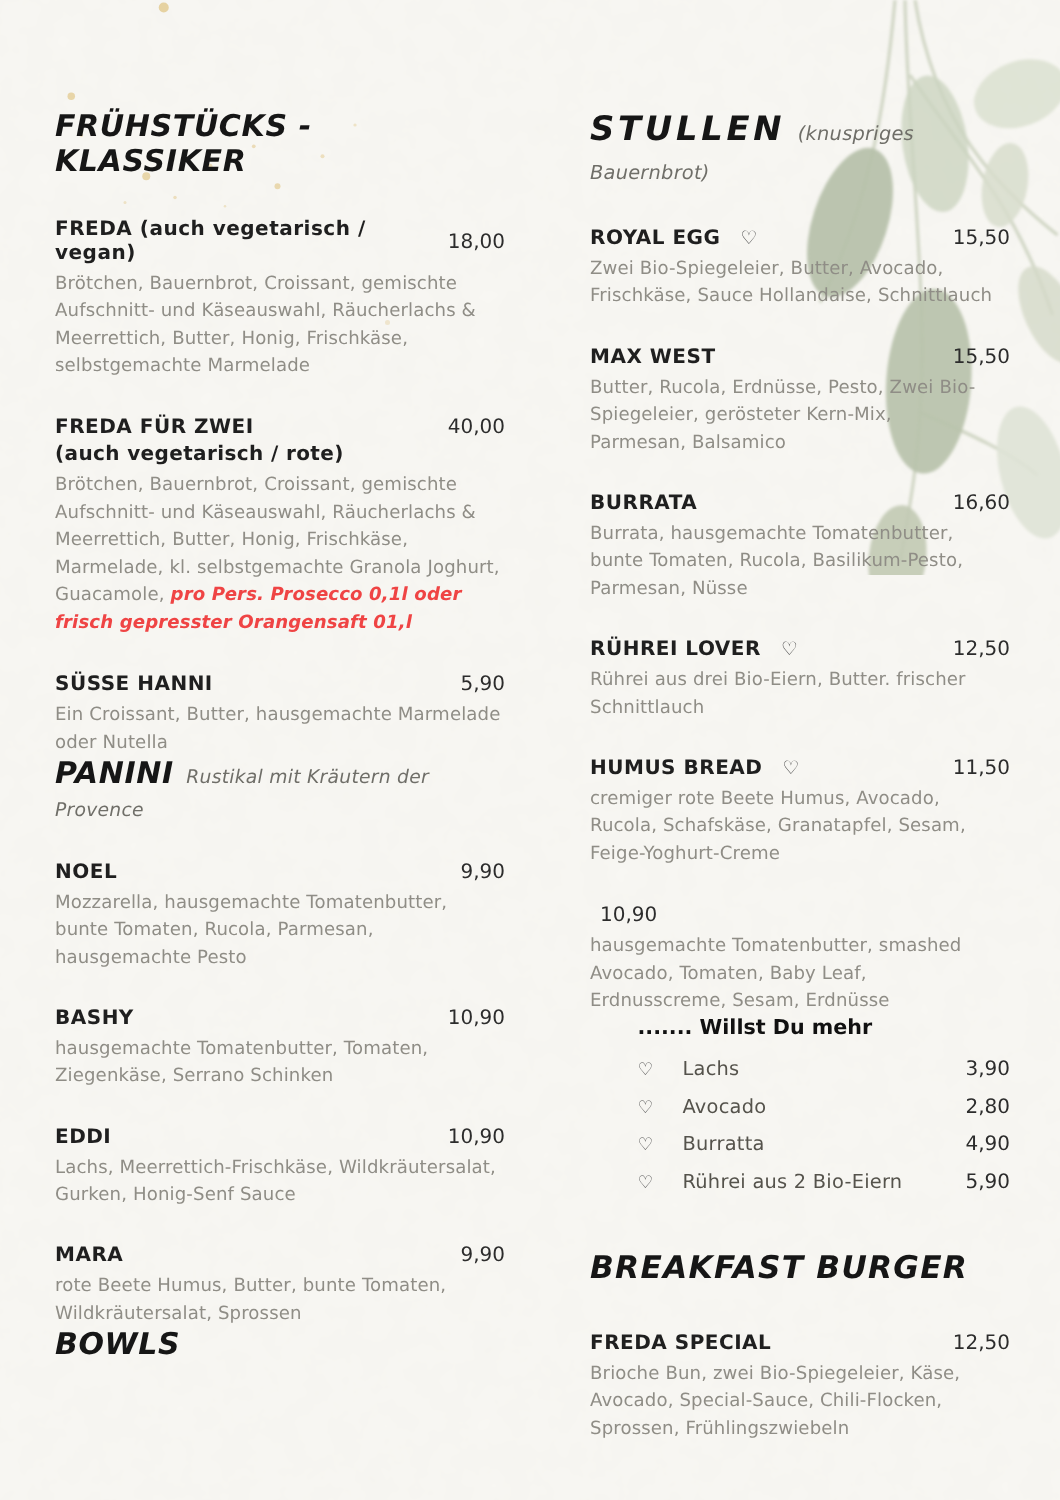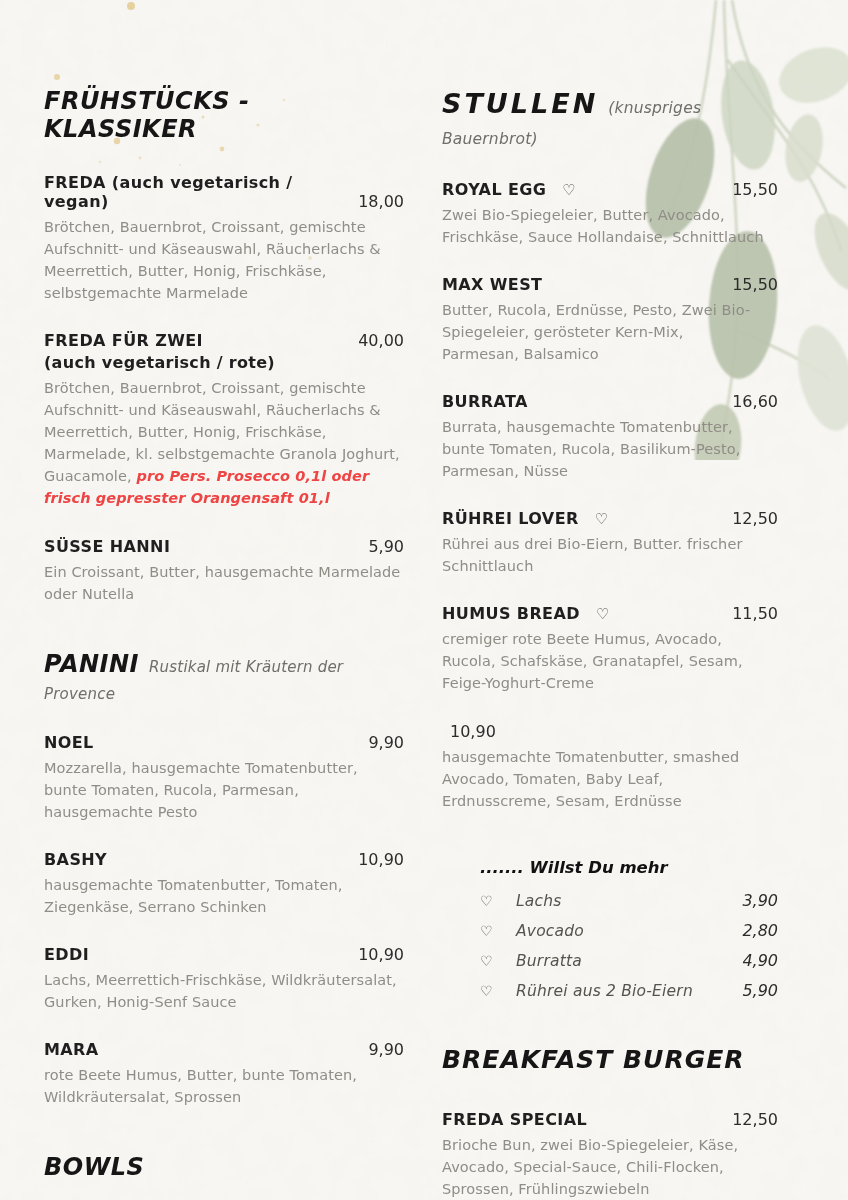--- a/index.html
+++ b/index.html
@@ -4,39 +4,39 @@
 <style>
   html,body{margin:0;padding:0;}
   body{
     width:848px;height:1200px;position:relative;overflow:hidden;
     background:#f8f7f3;color:#1d1d1d;
     font-family:"DejaVu Sans","Liberation Sans",sans-serif;
   }
   .overlay{position:absolute;top:0;left:0;pointer-events:none;}
   .col{position:absolute;top:88px;}
   .col-left{left:44px;width:360px;}
-  .col-right{left:442px;width:336px;}
+  .col-right{left:472px;width:336px;}
   .sec-title{font-size:24px;font-weight:700;letter-spacing:.5px;color:#161616;margin:0;line-height:1.15;font-style:italic;}
   .sec-title .sub{font-size:15px;font-weight:400;color:#6f6e68;letter-spacing:.2px;margin-left:10px;}
   .sec-title.stullen{font-size:27px;letter-spacing:3px;}
   .sec-title.stullen .sub{letter-spacing:.2px;font-size:15.5px;}
   .sec-title.burger{font-size:25px;letter-spacing:1px;margin-top:46px;}
-  .gap-top{margin-top:46px;}
+  .gap-top{}
   .item{margin-top:27px;}
   .item.first{margin-top:30px;}
-  .row{display:flex;justify-content:space-between;align-items:flex-end;}
+  .row{display:flex;justify-content:space-between;align-items:center;}
   .name-wrap{flex:1;}
   .name{font-size:16px;font-weight:700;letter-spacing:.4px;color:#1f1f1f;}
   .subname{font-size:16px;font-weight:700;letter-spacing:.3px;color:#1f1f1f;margin-top:3px;}
   .heart{font-size:15px;font-weight:400;color:#4a4a4a;margin-left:16px;}
   .price{font-size:16px;color:#2c2c2c;margin-left:8px;white-space:nowrap;}
   .desc{margin:5px 0 0;font-size:14.5px;line-height:1.52;color:#8f8d86;letter-spacing:.1px;}
   .col-right .desc{max-width:322px;}
   .note{color:#ef4444;font-weight:700;font-style:italic;}
-  .extras{margin-top:46px;font-style:italic;}
+  .extras{}
   .extras-title{font-size:16.5px;font-weight:700;color:#111;margin:0 0 14px 38px;}
   .x-row{display:flex;align-items:baseline;margin:0 0 11px 38px;}
   .x-heart{width:36px;font-size:14px;color:#575757;}
   .x-name{flex:1;font-size:15.5px;color:#55534c;letter-spacing:.2px;}
   .x-price{font-size:16px;color:#2c2c2c;white-space:nowrap;}
   .burger-item{margin-top:36px;}
 </style>
 </head>
 <body>
 

